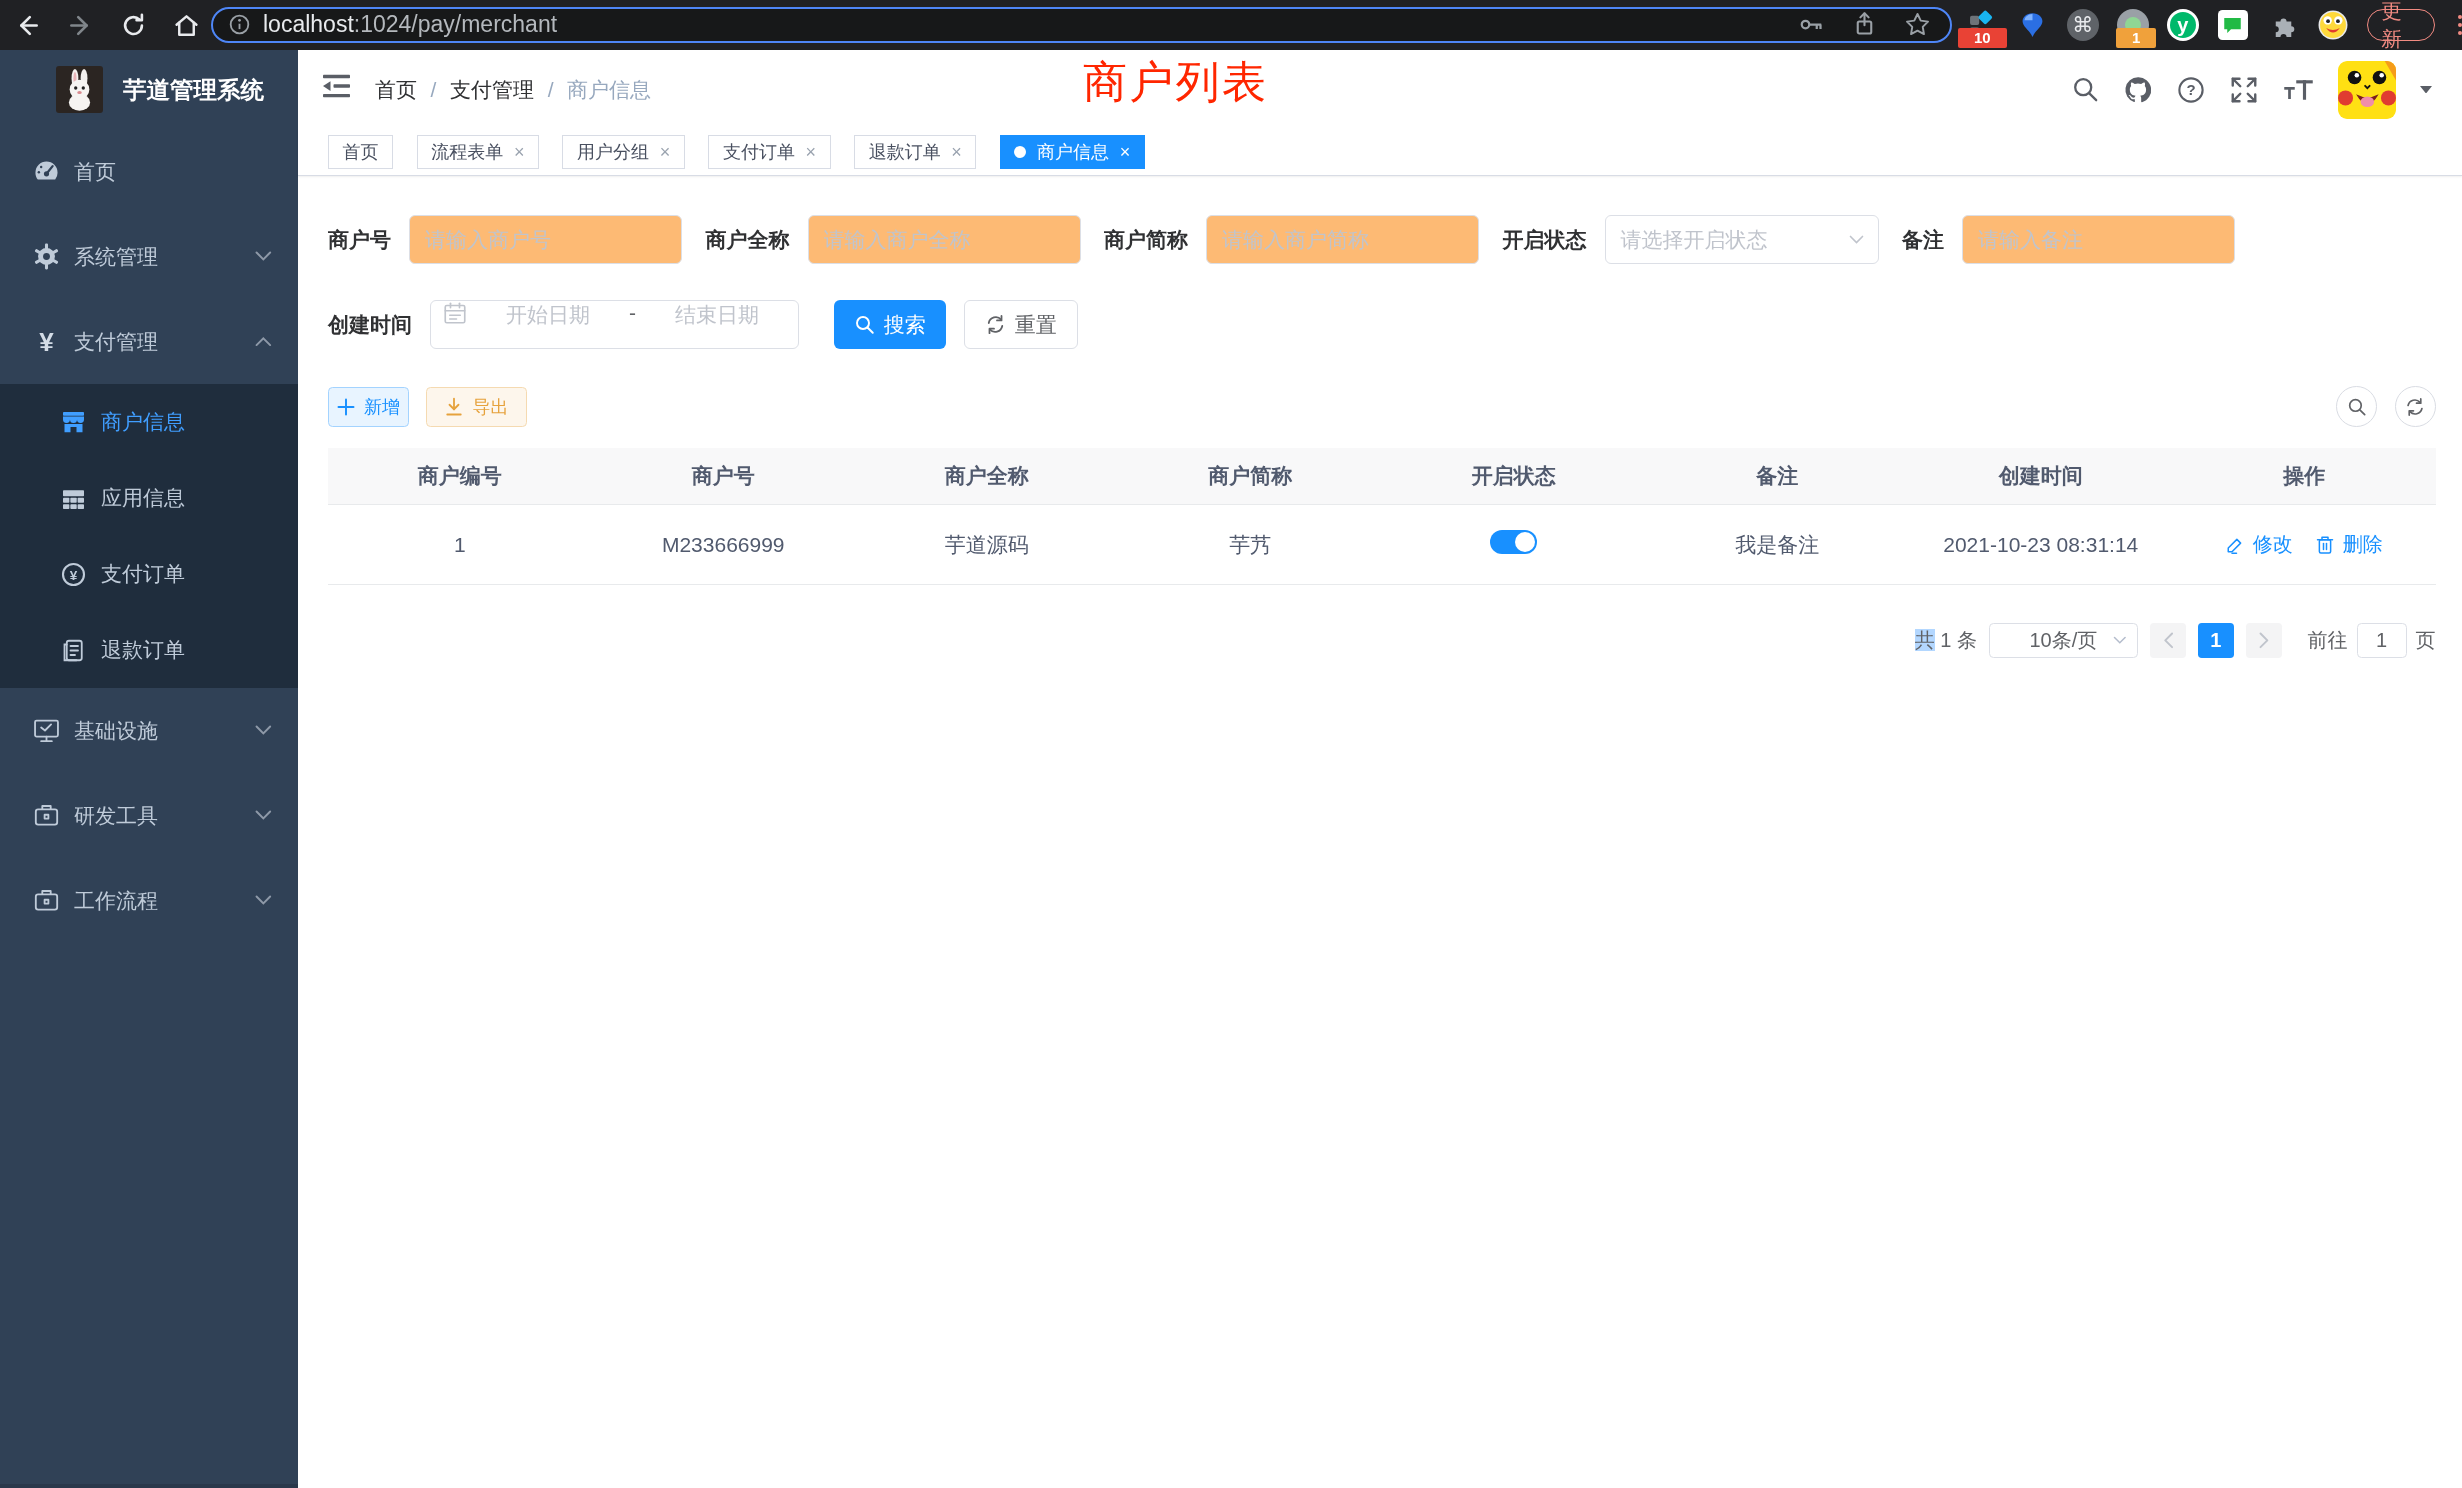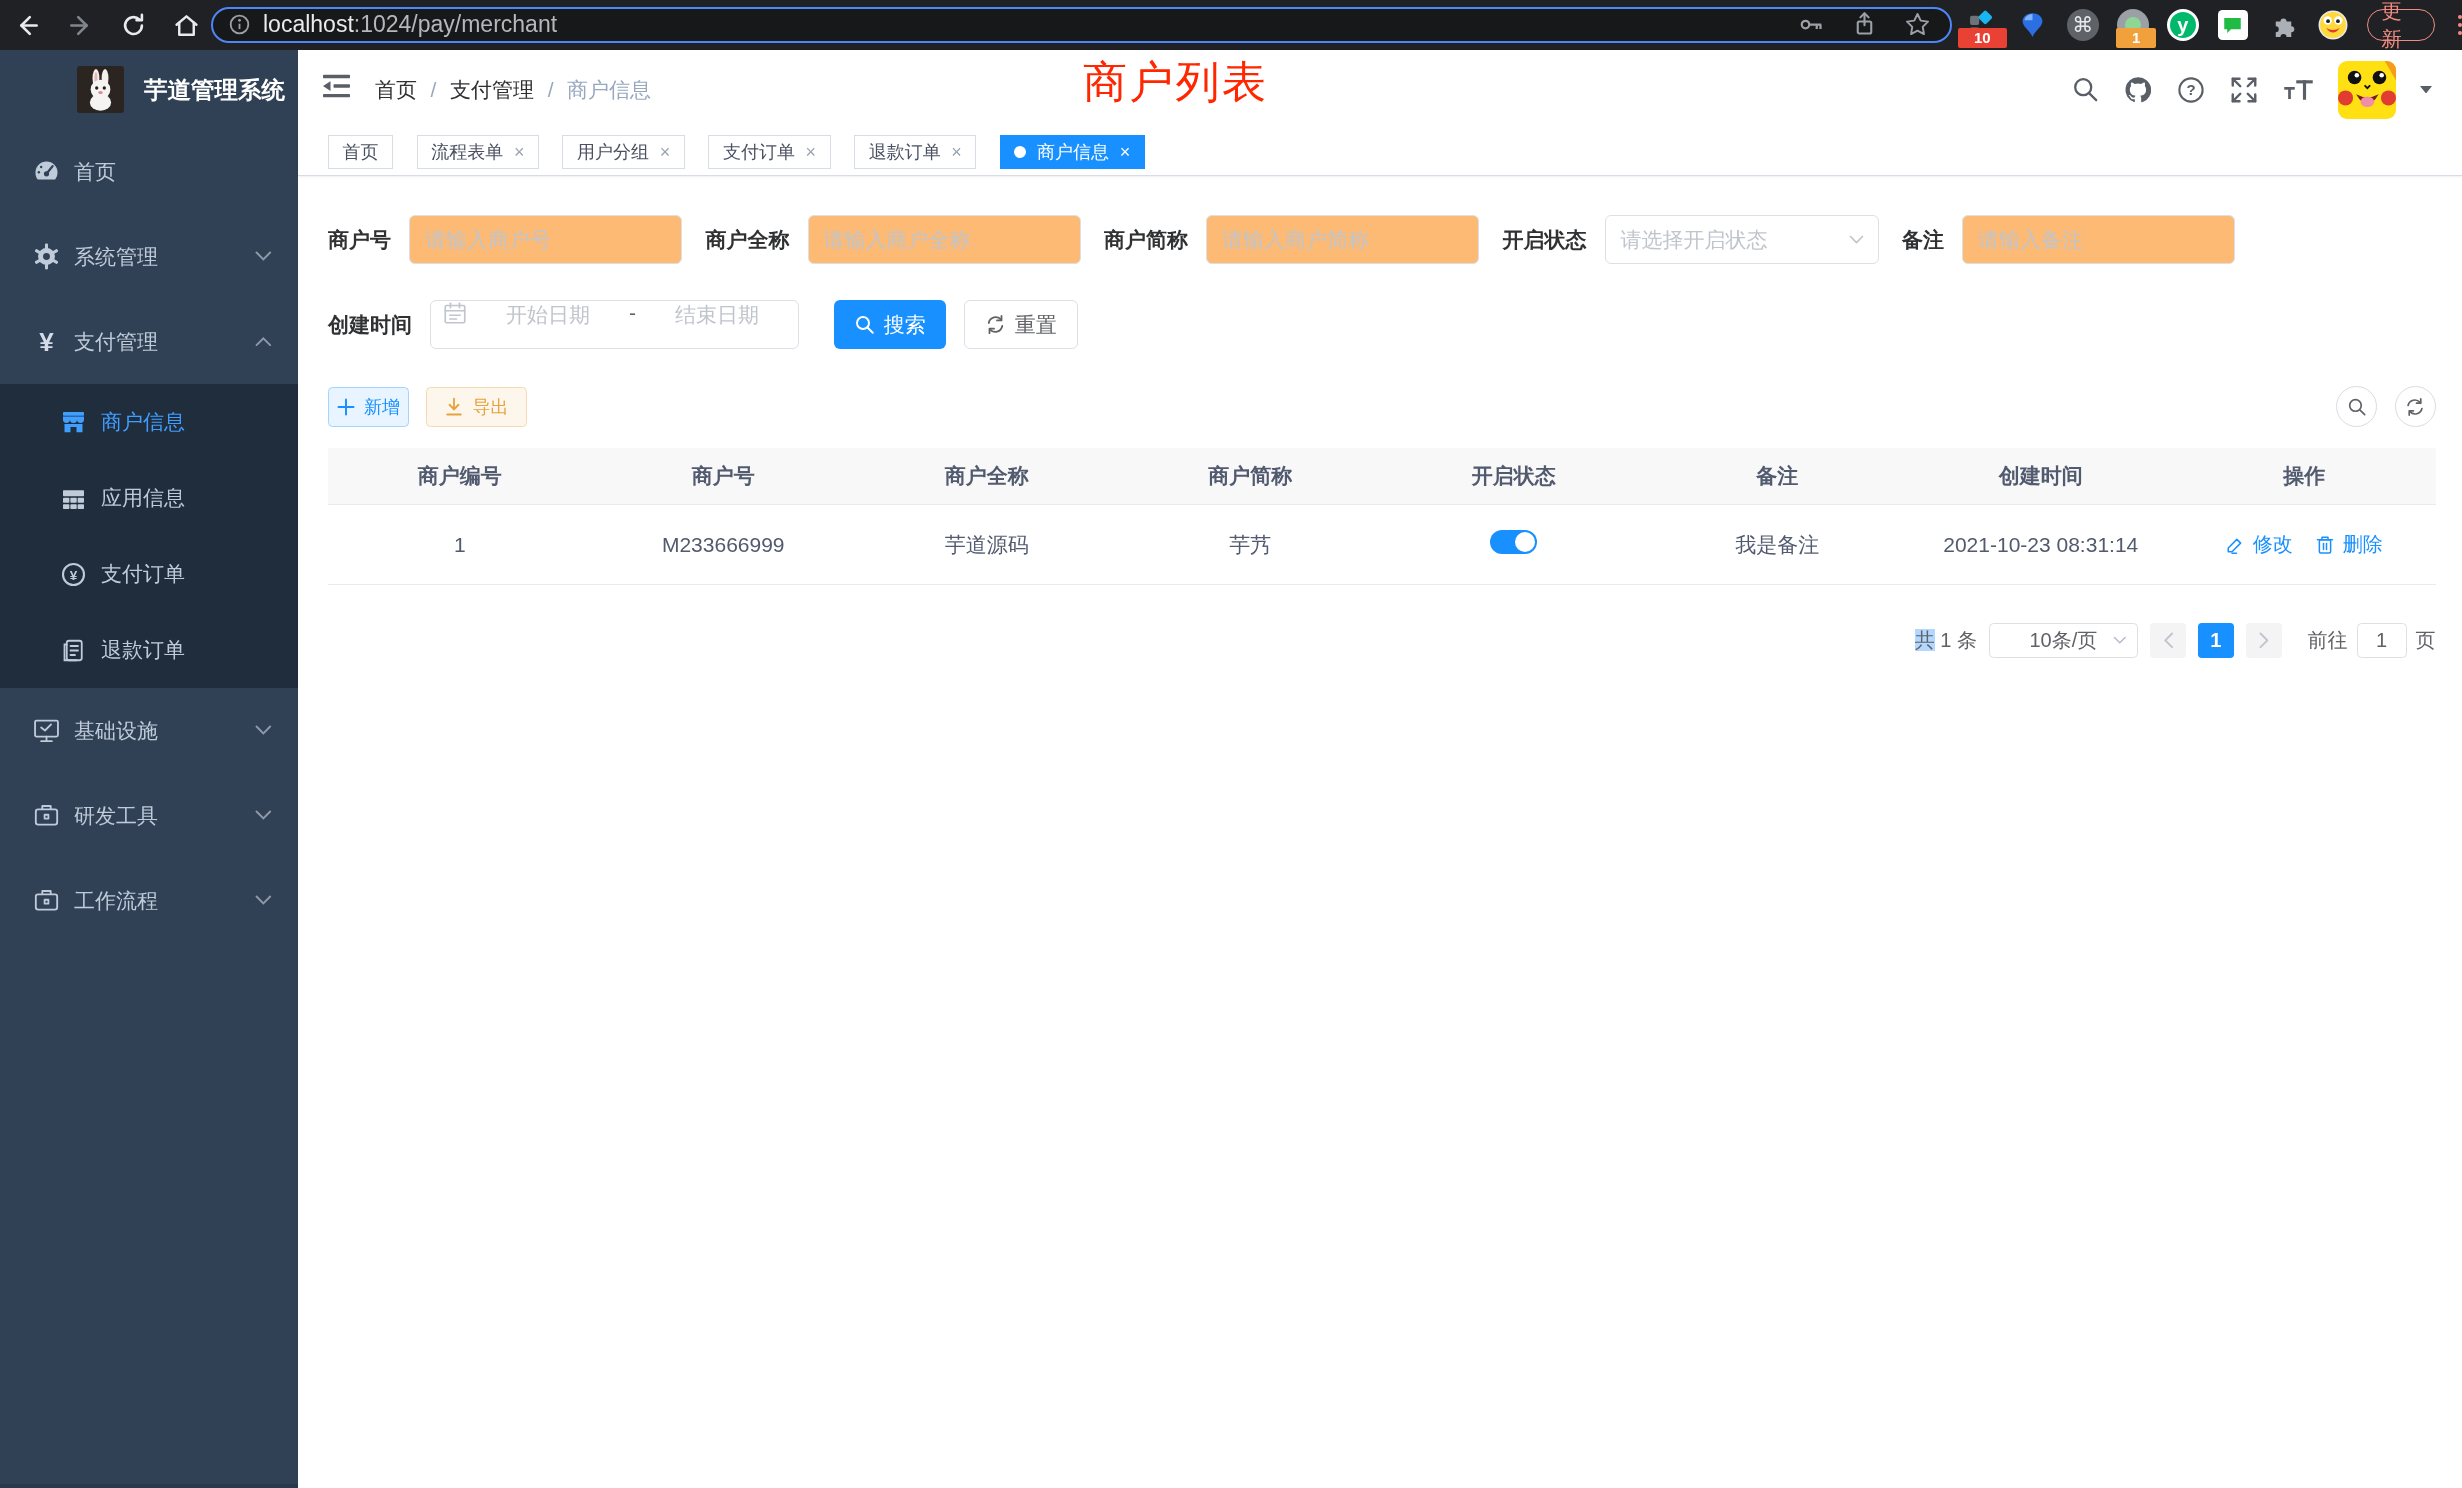--- a/index.html
+++ b/index.html
@@ -25,21 +25,21 @@
   .ext .badge.orange { background:#f0a13b; }
   .circ { width:32px; height:32px; border-radius:50%; display:flex; align-items:center; justify-content:center; }
   .update-pill { border:1.9px solid #f28b82; color:#f28b82; border-radius:18px; height:32px;
     display:flex; align-items:center; padding:0 13.6px; font-size:20.5px; }
   .dots3 { display:flex; flex-direction:column; gap:3.8px; margin-left:4.5px; }
   .dots3 i { width:4.2px; height:4.2px; border-radius:50%; background:#f28b82; }
 
   
   .sidebar { position:absolute; left:0; top:50px; width:298px; bottom:0; background:#304156; }
   .sidebar::after { content:""; position:absolute; left:0; right:0; bottom:0; height:4.5px; background:#2a384b; }
-  .logo-row { height:79px; display:flex; align-items:center; padding-left:77px; gap:20px; }
+  .logo-row { height:79px; display:flex; align-items:center; padding-left:56px; gap:20px; }
   .logo-title { color:#fff; font-size:23.5px; font-weight:700; white-space:nowrap; }
   .menu-item { position:relative; height:85px; display:flex; align-items:center; color:#bfcbd9;
     font-size:21px; cursor:pointer; }
   .menu-item .mi-icon { position:absolute; left:29px; width:35px; display:flex; justify-content:center; color:#bfcbd9; }
   .menu-item .mi-label { position:absolute; left:74px; white-space:nowrap; }
   .menu-item .mi-caret { position:absolute; right:26px; color:#8e99a8; }
   .submenu { background:#1f2d3d; }
   .submenu .menu-item { height:76px; }
   .submenu .mi-icon { left:56px; }
   .submenu .mi-label { left:101px; }

